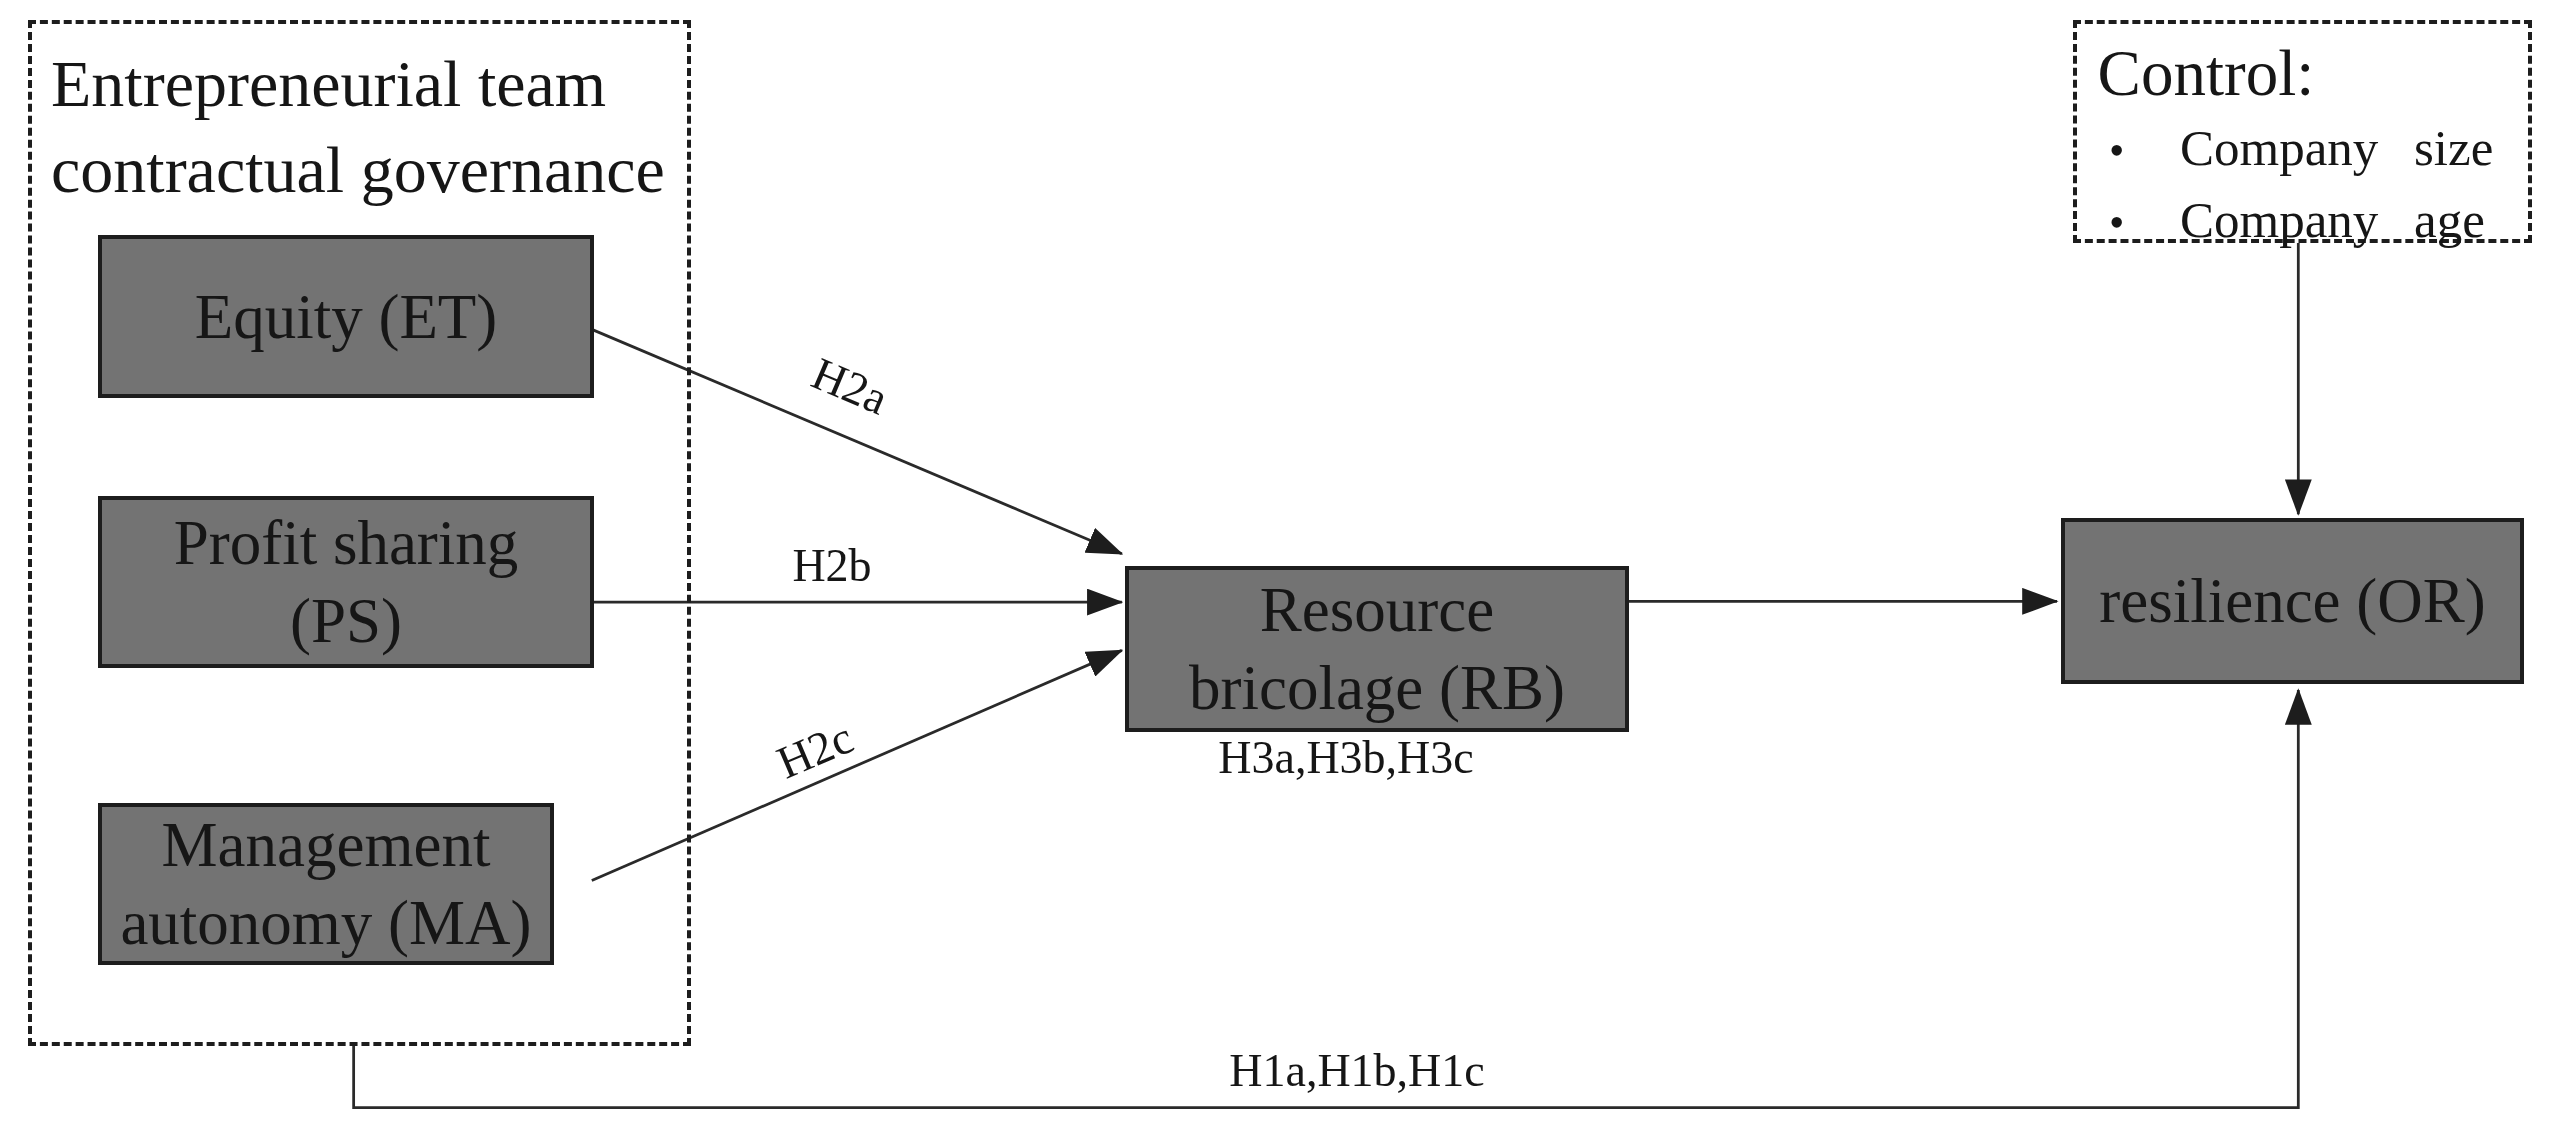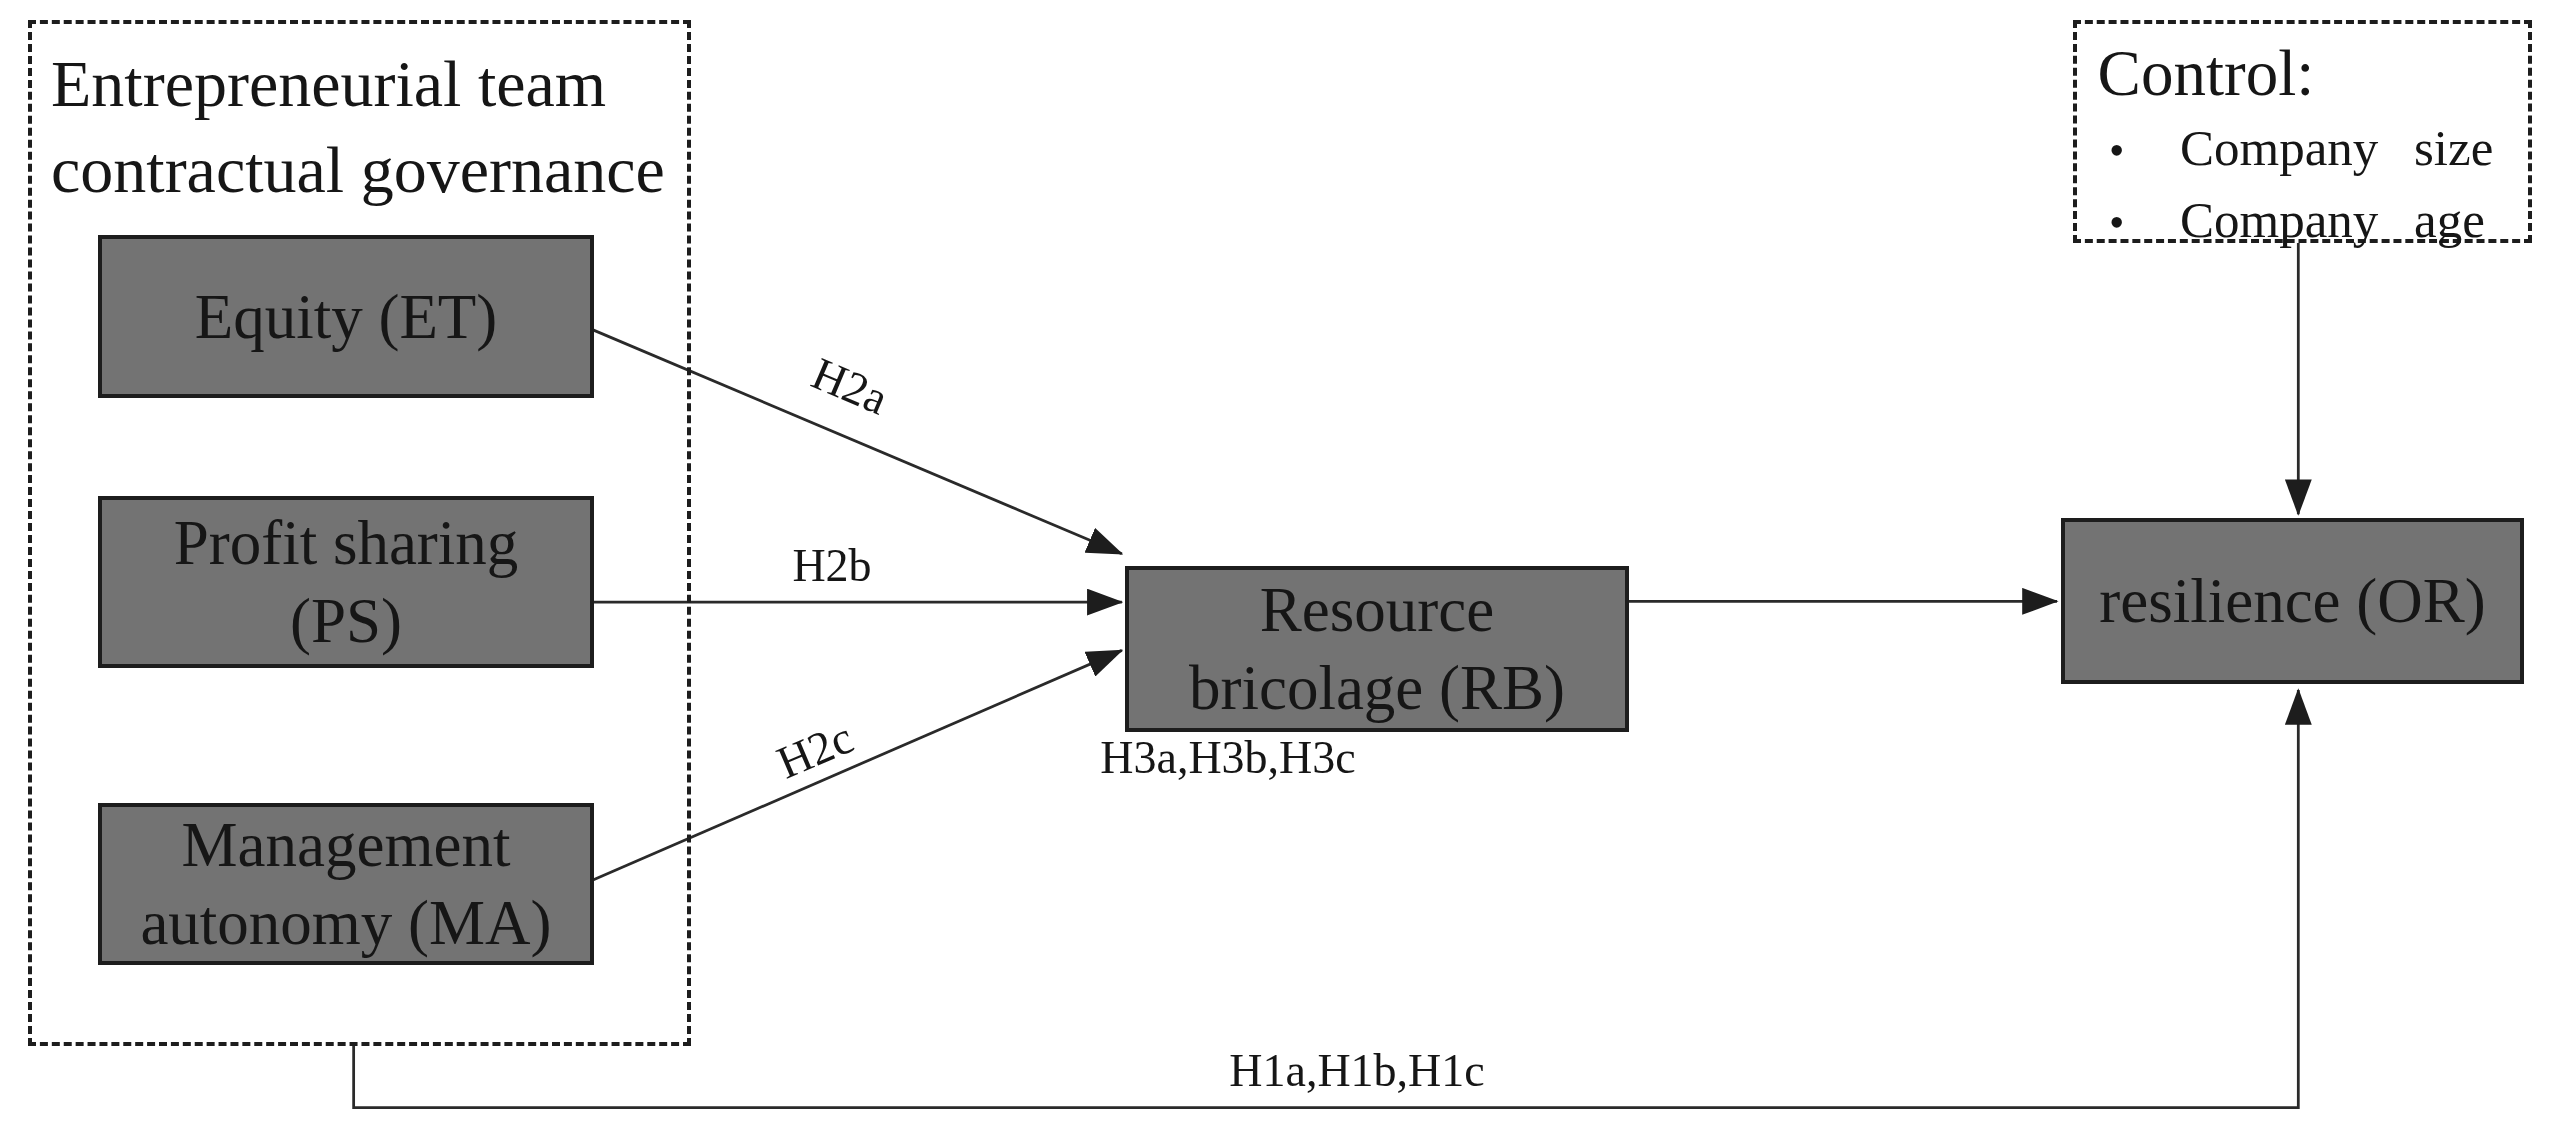--- a/index.html
+++ b/index.html
@@ -47,21 +47,21 @@
     justify-content: center;
     text-align: center;
   }
   .node-label {
     font-size: 63px;
     line-height: 78px;
     color: #161616;
   }
   .node.equity { left: 66px;  top: 211px; width: 496px; height: 163px; }
   .node.ps     { left: 66px;  top: 472px; width: 496px; height: 172px; }
-  .node.ma     { left: 66px;  top: 779px; width: 496px; height: 162px; }
+  .node.ma     { left: 66px;  top: 779px; width: 456px; height: 162px; }
   .node.rb     { left: 1125px; top: 518px; width: 504px; height: 166px; margin-top: 48px; }
   .node.or     { left: 2061px; top: 518px; width: 463px; height: 166px; }
 
   .control-box {
     position: absolute;
     left: 2073px; top: 20px;
     width: 459px; height: 223px;
     border: 4px dashed #1d1d1d;
     box-sizing: border-box;
   }
@@ -162,17 +162,17 @@
     </div>
     <div class="control-item">
       <span class="bullet">•</span>
       <span>Company age</span>
     </div>
   </div>
 
   <div class="hlabel rot-cw" style="left:850px; top:386px;">H2a</div>
   <div class="hlabel" style="left:832px; top:565px;">H2b</div>
   <div class="hlabel rot-ccw" style="left:815px; top:750px;">H2c</div>
-  <div class="hlabel" style="left:1228px; top:757px;">H3a,H3b,H3c</div>
+  <div class="hlabel" style="left:1346px; top:757px;">H3a,H3b,H3c</div>
   <div class="hlabel" style="left:1357px; top:1070px;">H1a,H1b,H1c</div>
 
 </div>
 
 
 </body></html>

